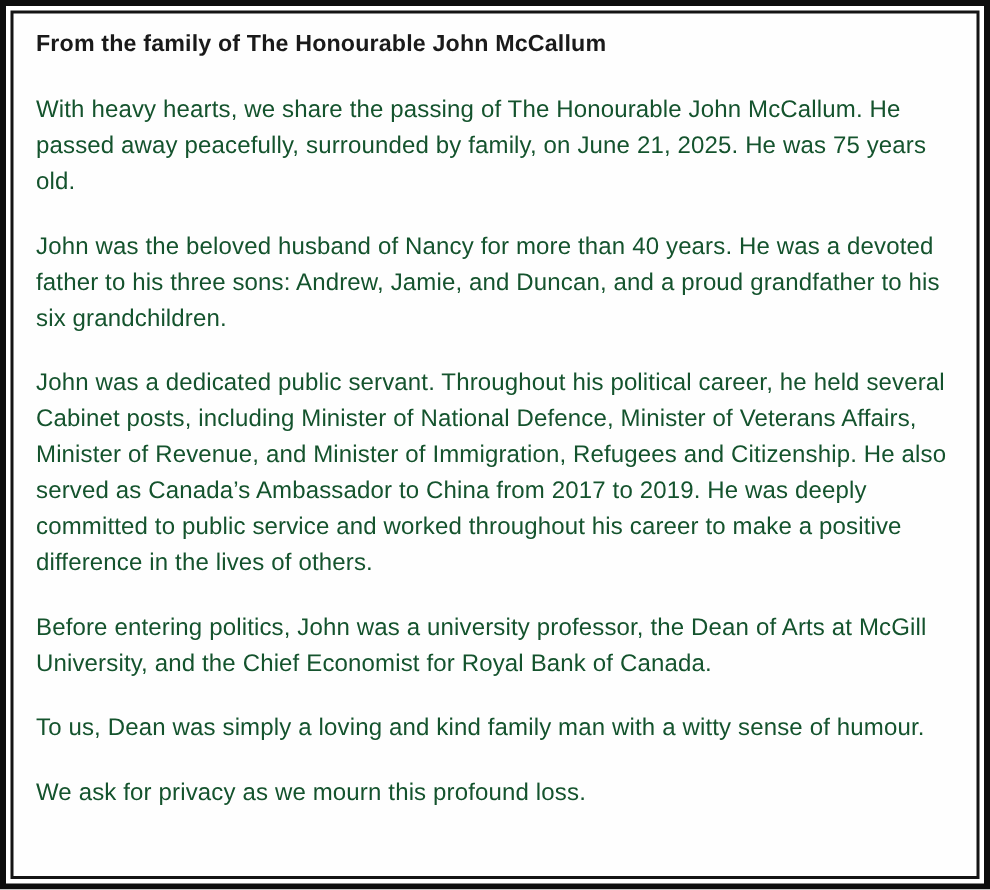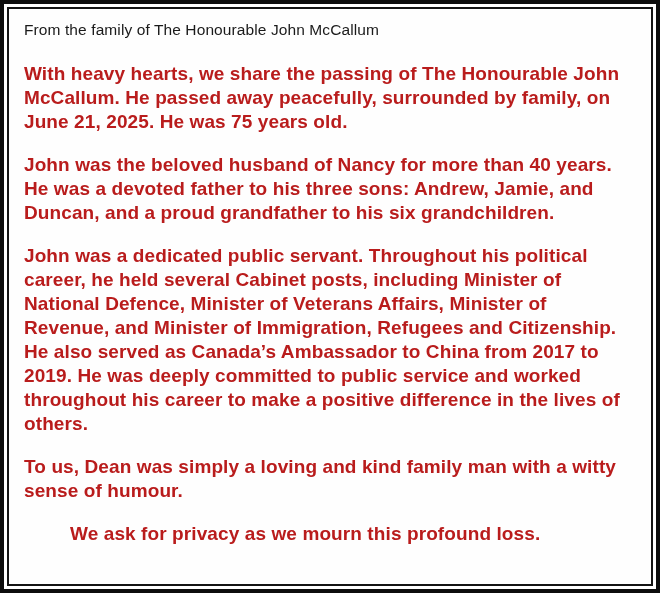--- a/index.html
+++ b/index.html
@@ -21,43 +21,43 @@
     box-sizing: border-box;
     height: 100%;
     border: 2px solid #141414;
     padding: 9px 15px 6px 15px;
     overflow: hidden;
     background: #fefefe;
   }
   .doc-title {
     margin: 0 0 20px 0;
     font-size: 15.5px;
-    font-weight: 400;
+    font-weight: 700;
     color: #1a1a1a;
     line-height: 24px;
     letter-spacing: 0.1px;
   }
   .doc-paragraph {
     margin: 0 0 19px 0;
-    font-size: 19px;
-    font-weight: 700;
-    color: #b91c1c;
+    font-size: 16px;
+    font-weight: 400;
+    color: #14532d;
     line-height: 24px;
     letter-spacing: 0.1px;
   }
   .doc-paragraph:last-child {
     margin-bottom: 0;
-    margin-left: 46px;
   }
 </style>
 </head>
 <body>
 
 <div class="page">
   <div class="frame">
     <h1 class="doc-title">From the family of The Honourable John McCallum</h1>
     <p class="doc-paragraph">With heavy hearts, we share the passing of The Honourable John McCallum. He passed away peacefully, surrounded by family, on June 21, 2025. He was 75 years old.</p>
     <p class="doc-paragraph">John was the beloved husband of Nancy for more than 40 years. He was a devoted father to his three sons: Andrew, Jamie, and Duncan, and a proud grandfather to his six grandchildren.</p>
     <p class="doc-paragraph">John was a dedicated public servant. Throughout his political career, he held several Cabinet posts, including Minister of National Defence, Minister of Veterans Affairs, Minister of Revenue, and Minister of Immigration, Refugees and Citizenship. He also served as Canada’s Ambassador to China from 2017 to 2019. He was deeply committed to public service and worked throughout his career to make a positive difference in the lives of others.</p>
+    <p class="doc-paragraph">Before entering politics, John was a university professor, the Dean of Arts at McGill University, and the Chief Economist for Royal Bank of Canada.</p>
     <p class="doc-paragraph">To us, Dean was simply a loving and kind family man with a witty sense of humour.</p>
     <p class="doc-paragraph">We ask for privacy as we mourn this profound loss.</p>
   </div>
 </div>
 
 </body></html>

